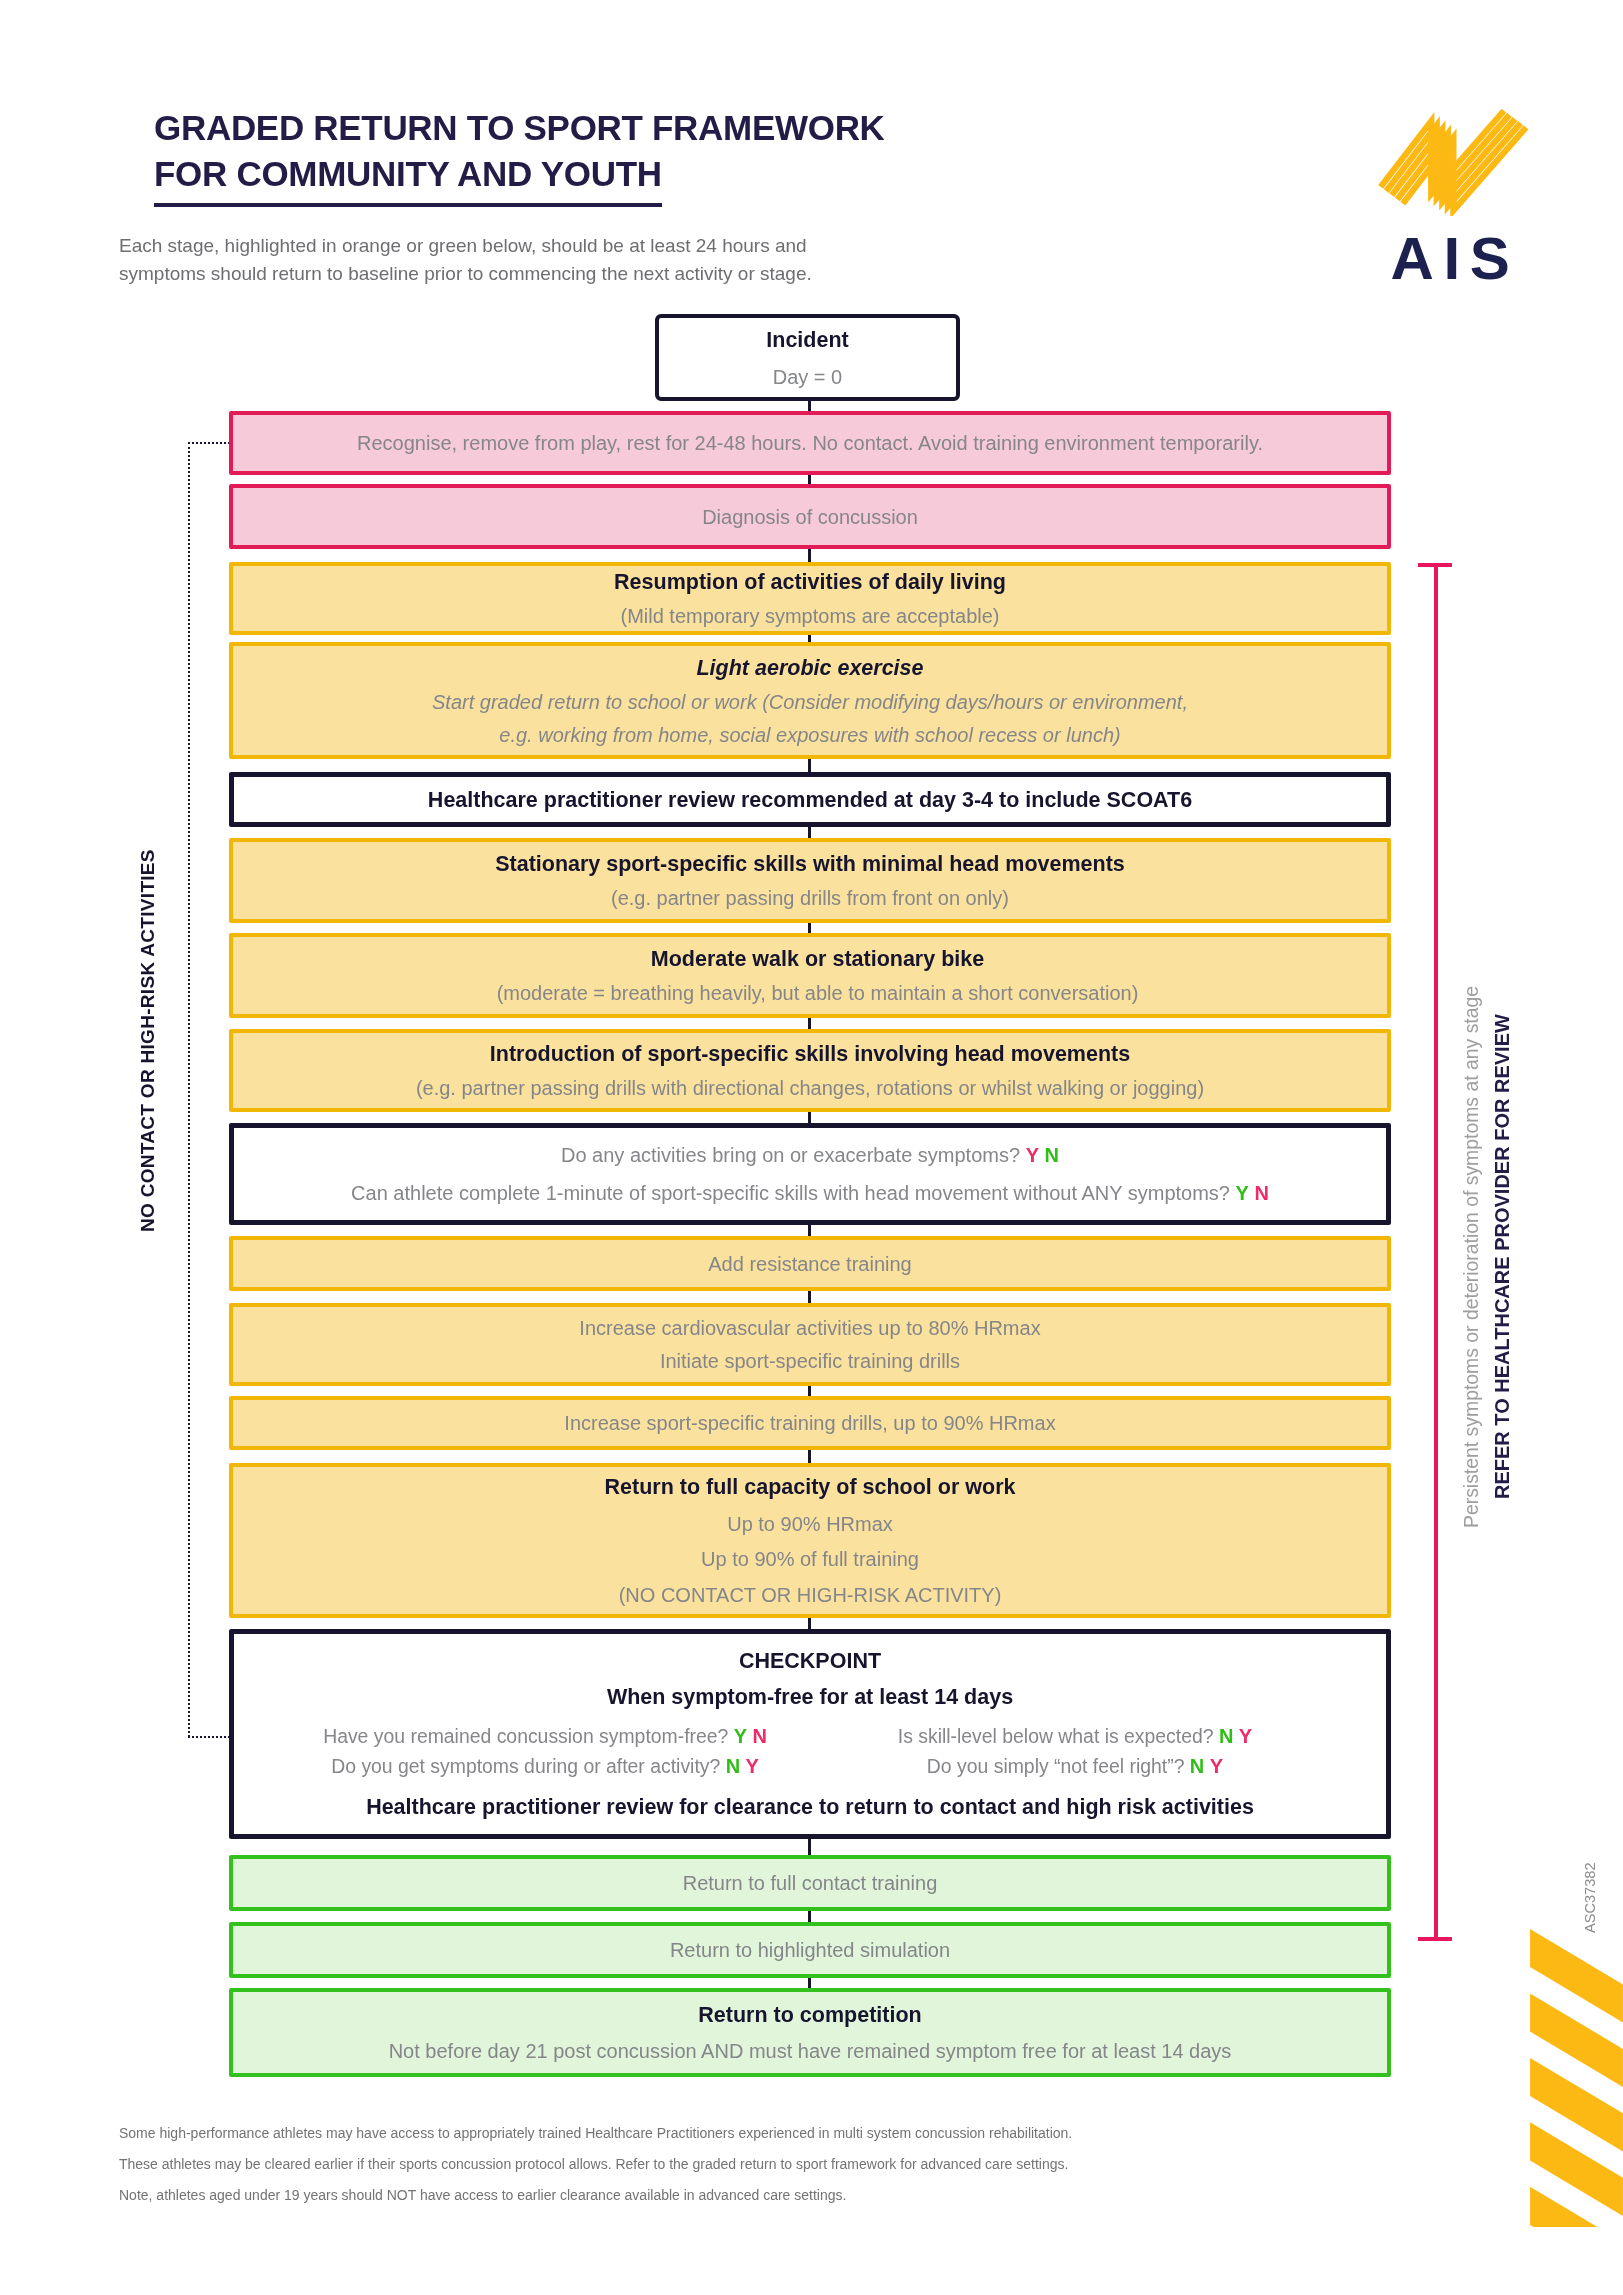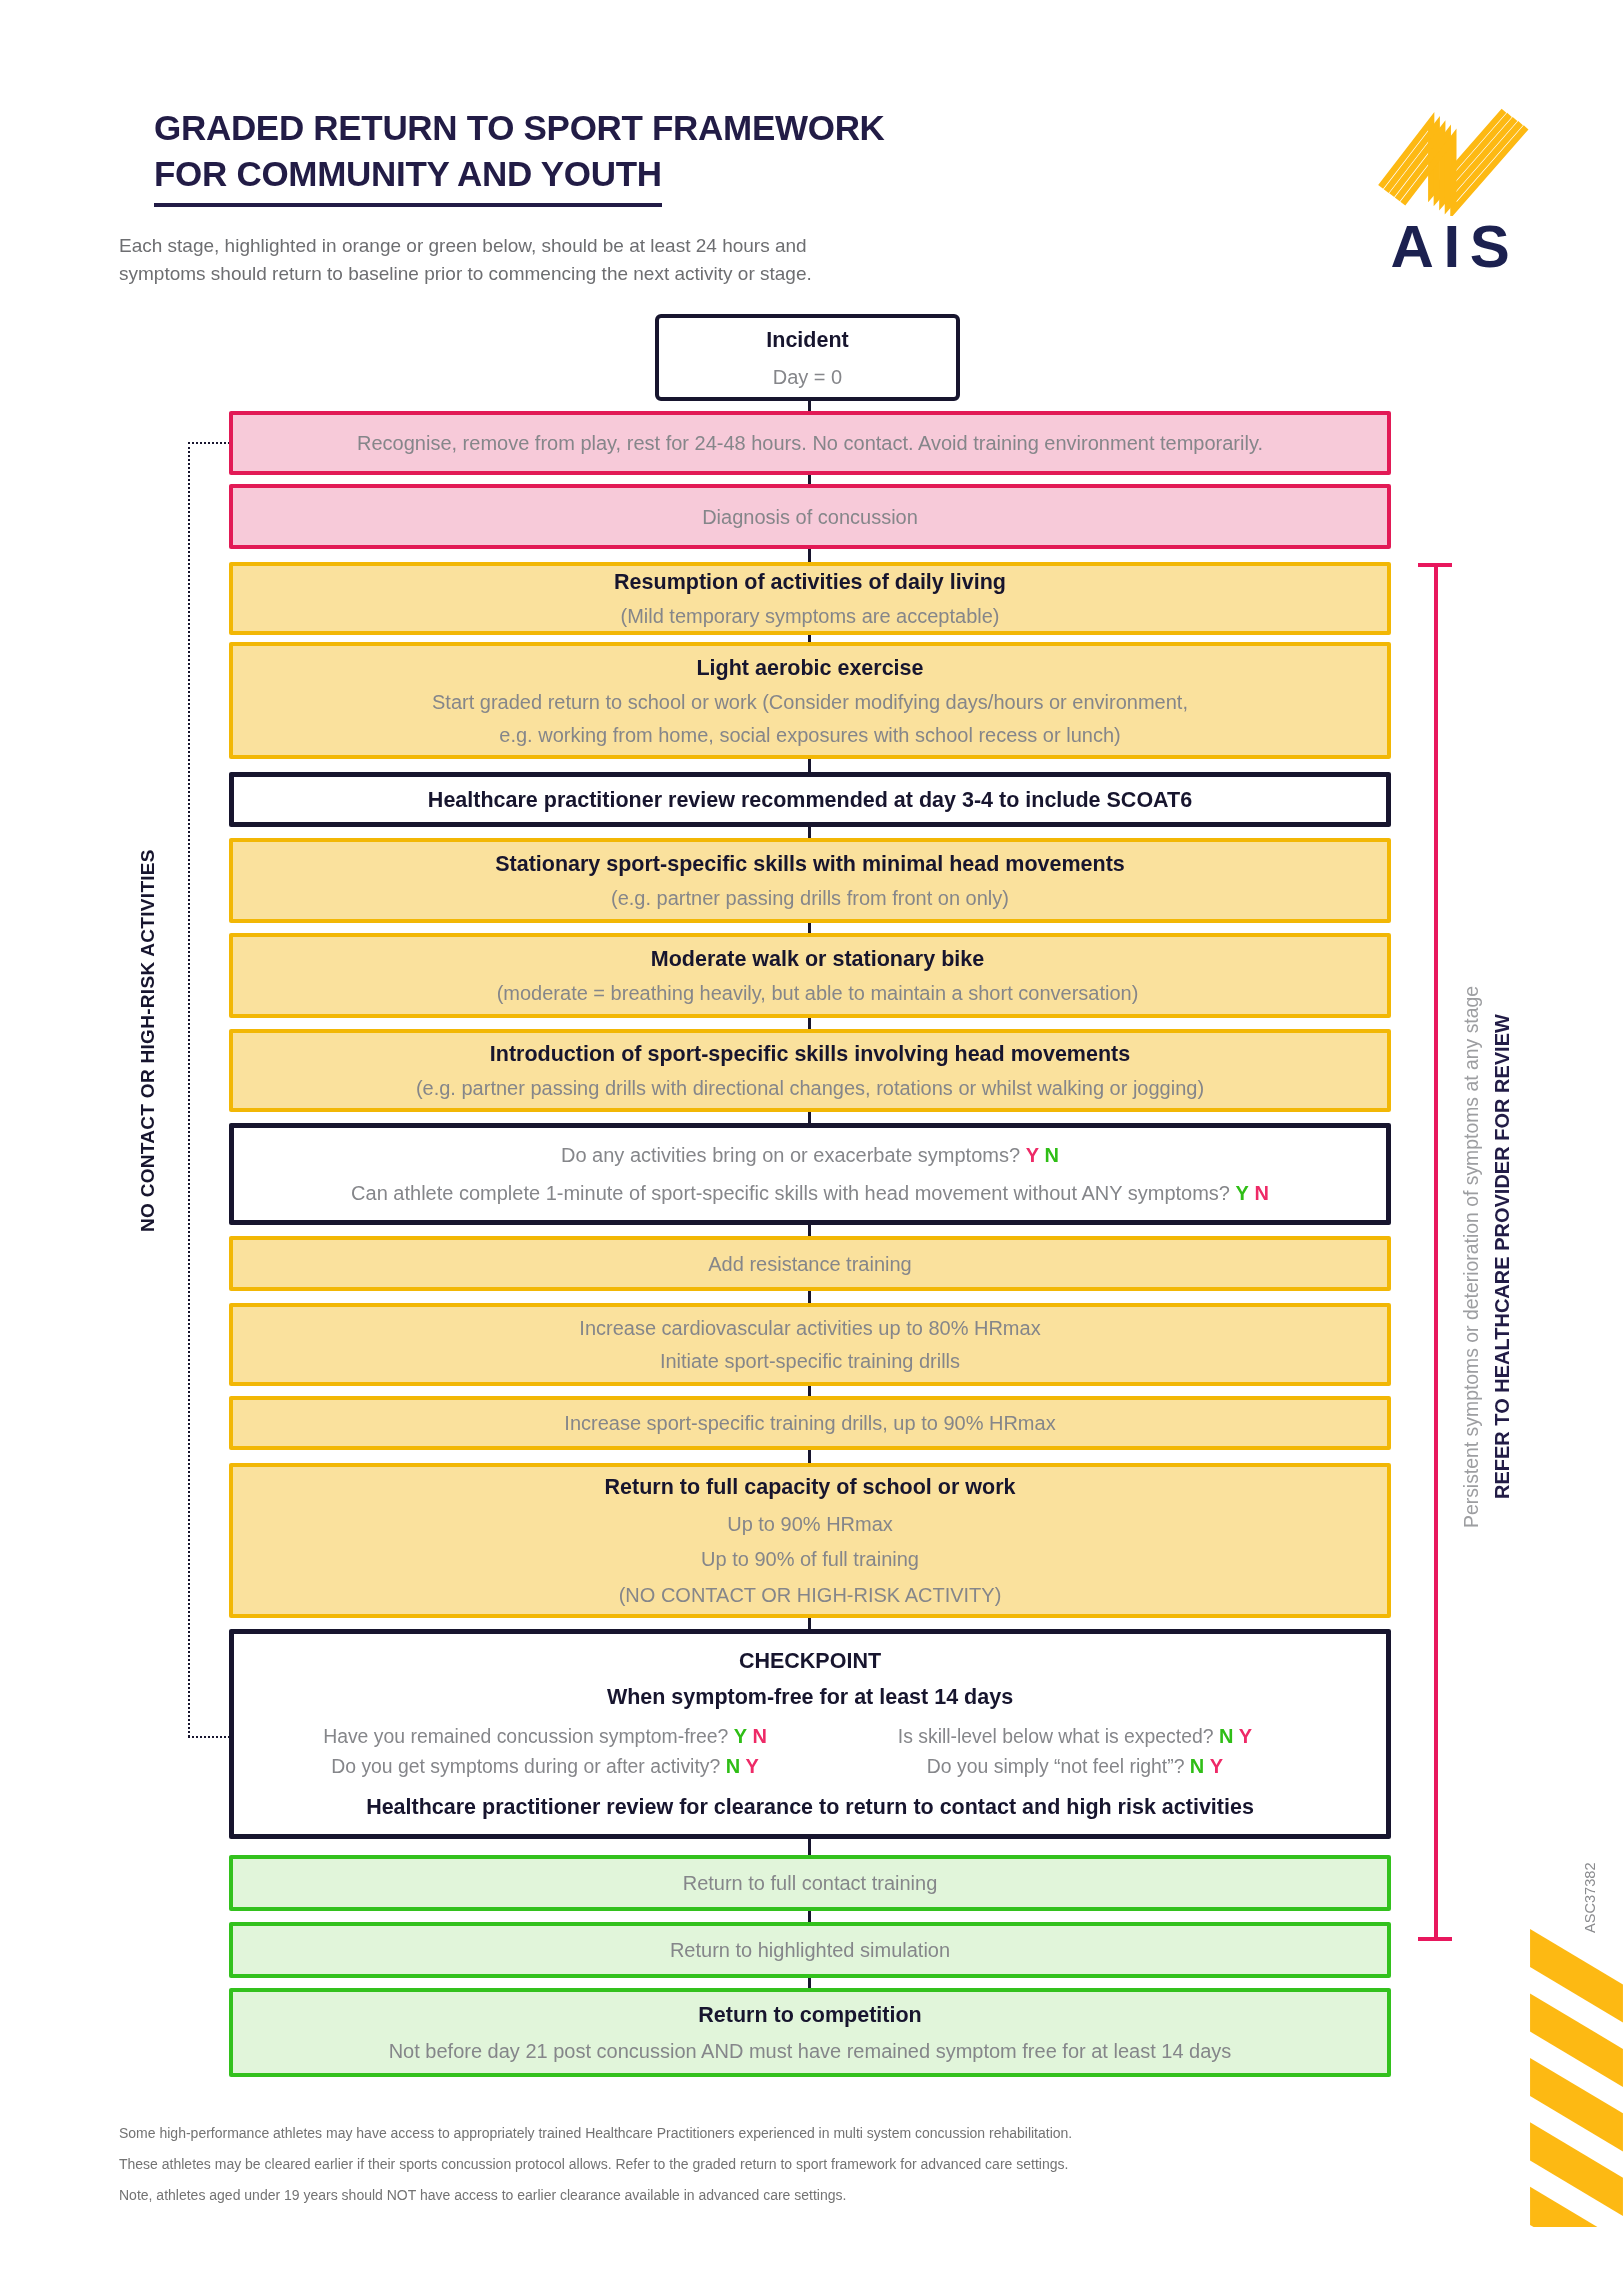--- a/index.html
+++ b/index.html
@@ -11,21 +11,21 @@
   .title { position:absolute; left:118px; top:105px; color:#221c46; font-weight:bold;
     font-size:35px; line-height:46px; letter-spacing:-0.3px;margin-left:36px; }
   .title .u { display:inline-block; border-bottom:4.9px solid #221c46; padding-bottom:5.6px; }
   .subtitle { position:absolute; left:119px; top:232px; width:701px; color:#6d6e71;
     font-size:19px; line-height:28px; }
 
   
   .logo { position:absolute; left:1368px; top:83px; width:167px; text-align:center; }
   .logo svg { display:block; margin:0 auto; }
   .logo .ais { color:#1c2150; font-weight:bold; font-size:60px; letter-spacing:9.7px;
-    line-height:60px; margin-top:1px; margin-left:7px; }
+    line-height:60px; margin-top:13px; margin-left:7px; }
 
   
   .connector { position:absolute; left:808px; top:401px; width:2.8px; height:1590px;
     background:#17152e; z-index:0; }
   .fbox { position:absolute; left:229px; width:1162px; z-index:1; display:flex;
     flex-direction:column; justify-content:center; align-items:center; text-align:center;
     border-radius:2.1px; background:#fff; }
   .incident { position:absolute; left:655px; top:314px; width:305px; height:87px;
     border:4.9px solid #17152e; background:#fff; z-index:1; display:flex; flex-direction:column;
     justify-content:center; align-items:center; gap:10px; border-radius:6px; }
@@ -120,21 +120,21 @@
 
   <div class="fbox pink" style="top:484px;height:65px;">
     <div class="t-gray">Diagnosis of concussion</div>
   </div>
 
   <div class="fbox yellow gap10" style="top:562px;height:73px;">
     <div class="t-bold">Resumption of activities of daily living</div>
     <div class="t-gray">(Mild temporary symptoms are acceptable)</div>
   </div>
 
-  <div class="fbox yellow gap10" style="top:642px;height:117px;">
+  <div class="fbox yellow gap10" style="top:642px;height:117px;font-style:italic;">
     <div class="t-bold">Light aerobic exercise</div>
     <div class="t-gray">Start graded return to school or work (Consider modifying days/hours or environment,</div>
     <div class="t-gray">e.g. working from home, social exposures with school recess or lunch)</div>
   </div>
 
   <div class="fbox navy" style="top:772px;height:55px;">
     <div class="t-bold">Healthcare practitioner review recommended at day 3-4 to include SCOAT6</div>
   </div>
 
   <div class="fbox yellow gap10" style="top:838px;height:85px;">

